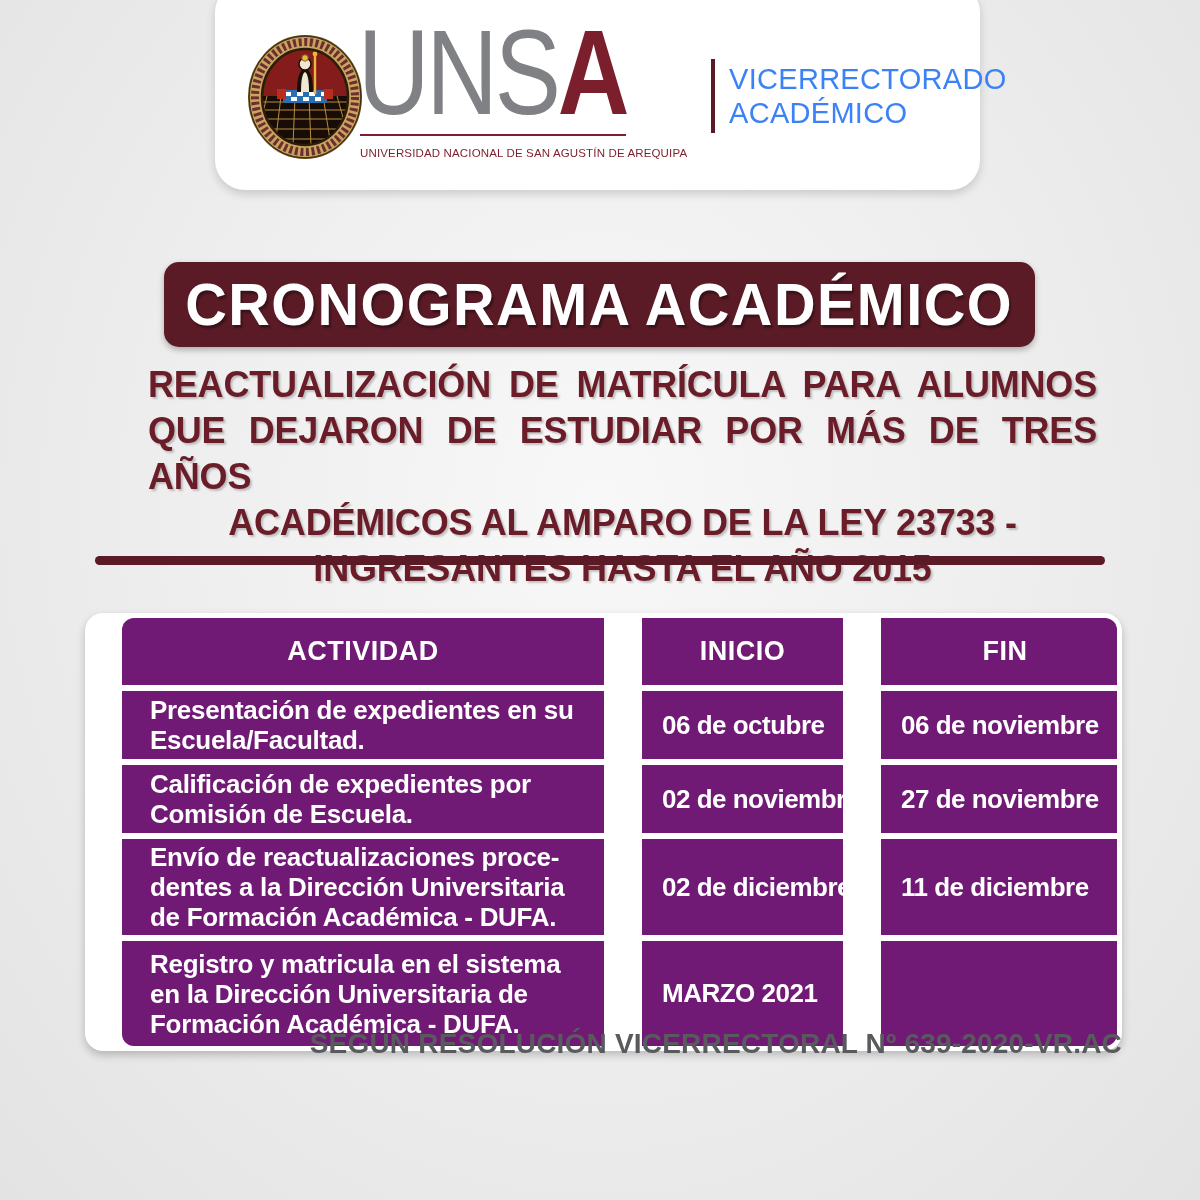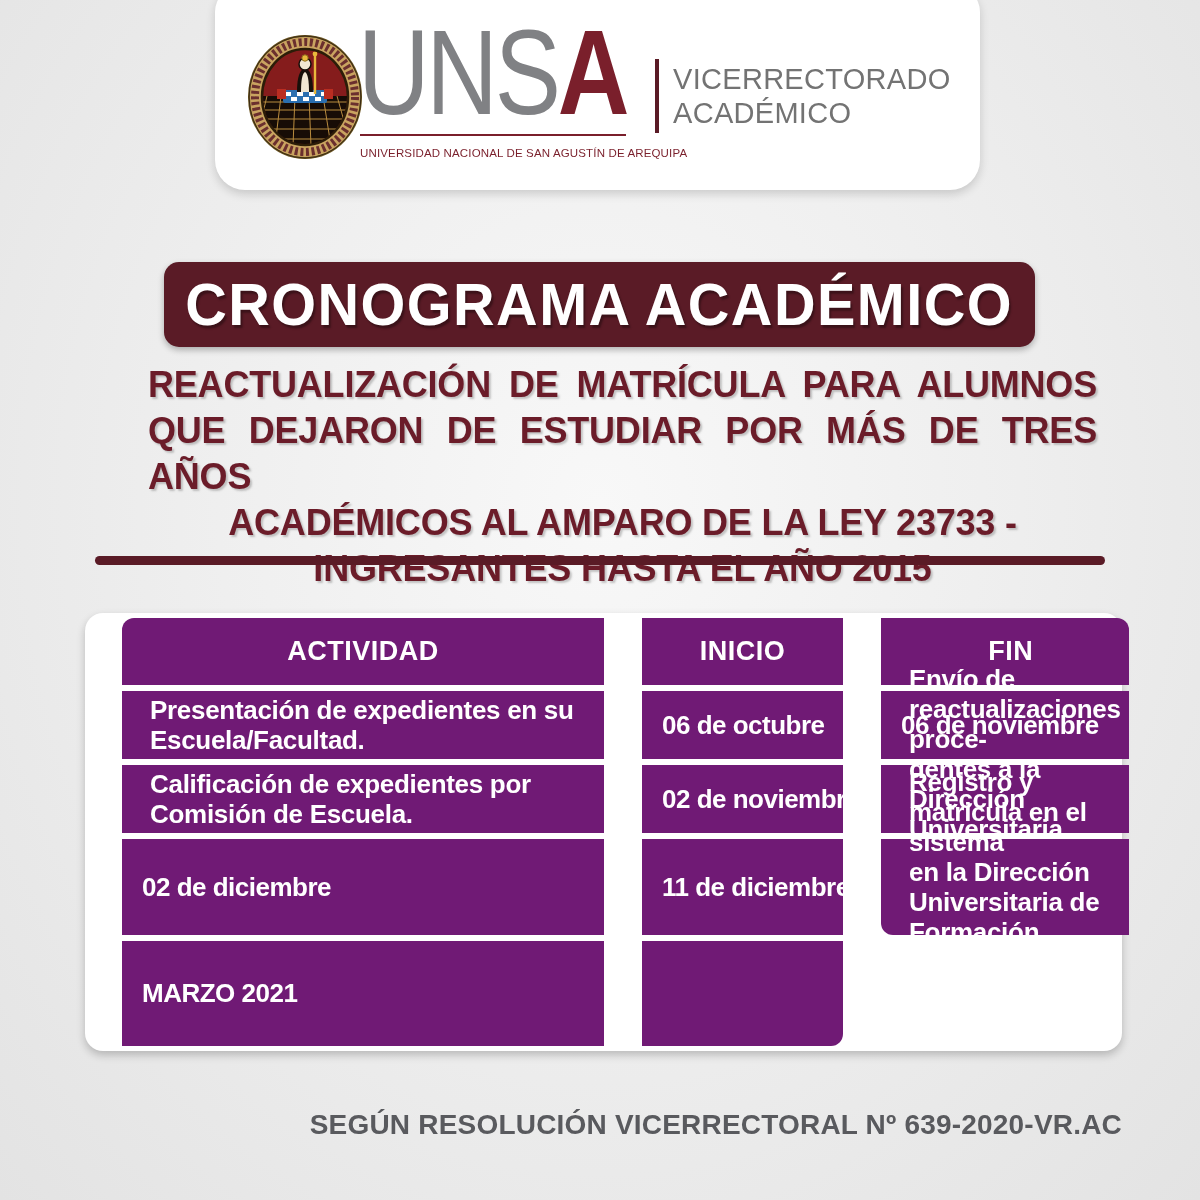--- a/index.html
+++ b/index.html
@@ -21,23 +21,23 @@
     transform:scaleX(0.82);transform-origin:left top;white-space:nowrap;
   }
   .wm-gray{color:#808184;}
   .wm-accent{color:#7a1f2b;font-weight:600;}
   .wordmark-caption{
     position:absolute;left:145px;top:148px;width:266px;
     border-top:2px solid #7a1f2b;padding-top:11px;
     font-size:11.5px;letter-spacing:0.15px;color:#7a1f2b;white-space:nowrap;
   }
   .office{
-    position:absolute;left:440px;top:73px;
+    position:absolute;left:496px;top:73px;
     border-left:4px solid #5a1b26;padding:3px 0 3px 14px;
-    font-size:29px;line-height:34px;font-weight:400;color:#737373;
+    font-size:29px;line-height:34px;font-weight:400;color:#3b82f6;
     letter-spacing:0.3px;white-space:pre-line;
   }
   
   .banner{
     position:absolute;left:164px;top:262px;width:871px;height:85px;
     background:#5a1b26;border-radius:15px;
     box-shadow:0 3px 6px rgba(0,0,0,0.28);
     display:flex;align-items:center;justify-content:center;
   }
   .banner-title{
@@ -66,21 +66,21 @@
     grid-template-rows:67px 68px 68px 96px 105px;gap:6px;
   }
   .schedule>div{background:#701a75;color:#ffffff;display:flex;flex-direction:column;justify-content:center;box-sizing:border-box;margin-left:32px;}
   .th{align-items:center;font-size:27px;font-weight:700;letter-spacing:0.5px;flex-direction:row;}
   .td-act{padding-left:28px;padding-right:8px;font-size:26px;line-height:30px;font-weight:700;letter-spacing:-0.3px;white-space:pre-line;}
   .td-date{padding-left:20px;padding-right:4px;font-size:26px;font-weight:700;letter-spacing:-0.5px;white-space:nowrap;}
   .r1{border-top-left-radius:12px;} .r3{border-top-right-radius:12px;padding-left:12px;}
   .b1{border-bottom-left-radius:12px;} .b3{border-bottom-right-radius:12px;}
   
   .footer-note{
-    position:absolute;left:85px;top:1109px;width:1037px;text-align:right;
+    position:absolute;left:85px;top:1028px;width:1037px;text-align:right;
     font-size:28px;font-weight:700;color:#595a5e;letter-spacing:0.2px;
   }
 </style>
 </head>
 <body>
 
 <div class="header-card">
 
   <svg class="seal" viewBox="0 0 116 126">
     <ellipse cx="58" cy="63" rx="56" ry="61" fill="#c9a360" stroke="#6b5522" stroke-width="2"></ellipse>
@@ -143,20 +143,21 @@
   <div class="th r3">FIN</div>
 
   <div class="td-act">Presentación de expedientes en su
 Escuela/Facultad.</div>
   <div class="td-date">06 de octubre</div>
   <div class="td-date">06 de noviembre</div>
 
   <div class="td-act">Calificación de expedientes por
 Comisión de Escuela.</div>
   <div class="td-date">02 de noviembre</div>
+  <div class="td-date">27 de noviembre</div>
 
   <div class="td-act">Envío de reactualizaciones proce-
 dentes a la Dirección Universitaria
 de Formación Académica - DUFA.</div>
   <div class="td-date">02 de diciembre</div>
   <div class="td-date">11 de diciembre</div>
 
   <div class="td-act b1">Registro y matricula en el sistema
 en la Dirección Universitaria de
 Formación Académica - DUFA.</div>

